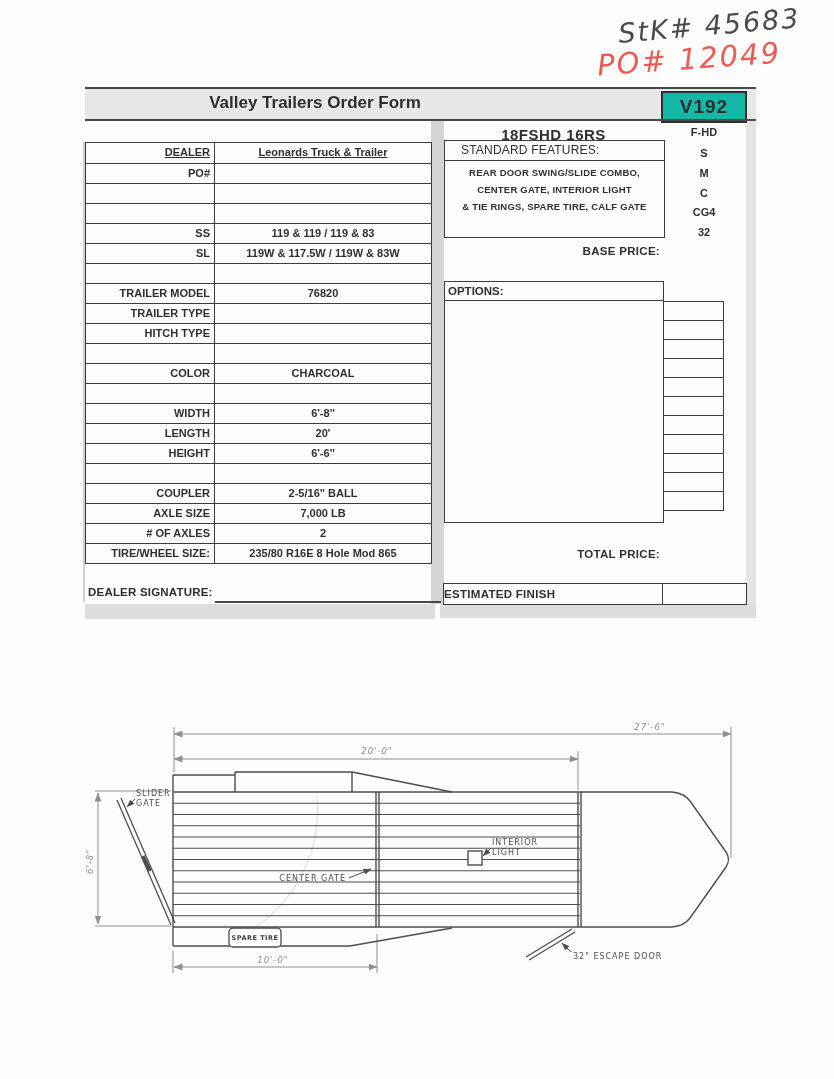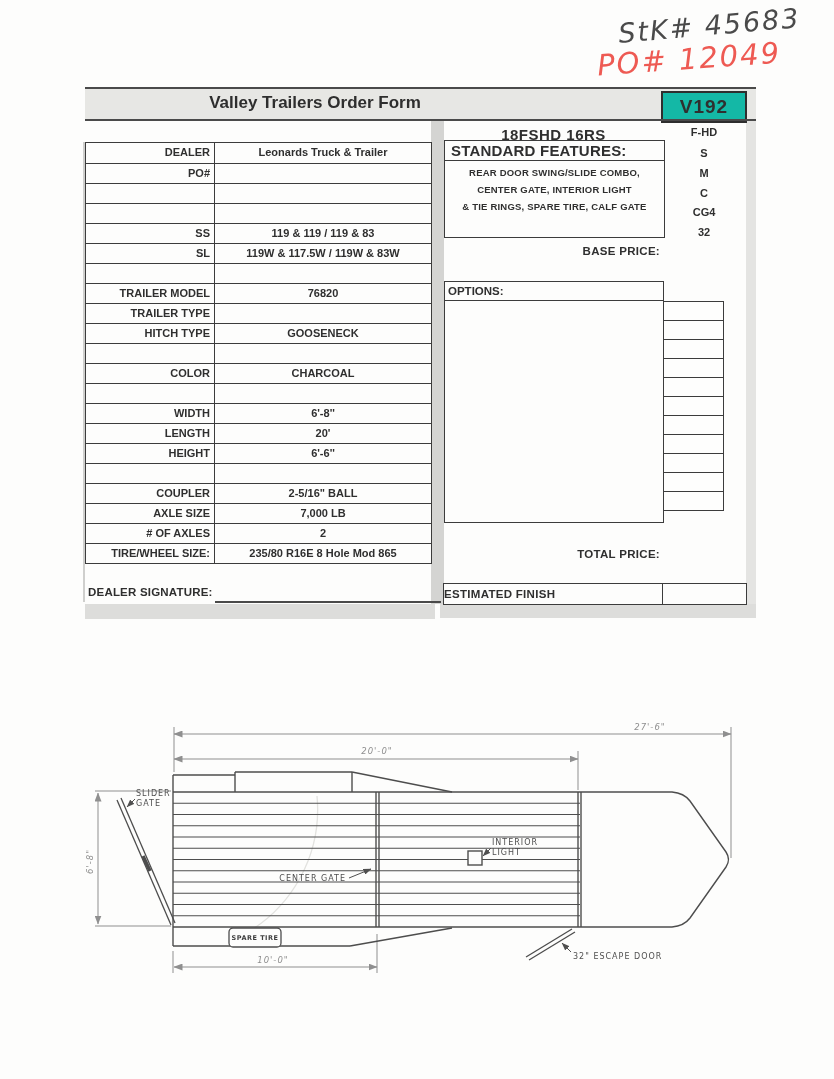--- a/index.html
+++ b/index.html
@@ -16,33 +16,33 @@
   
   .titleband{position:absolute;left:85px;top:89px;width:671px;height:31px;background:#e7e7e4;}
   .title{position:absolute;left:85px;top:93px;width:460px;text-align:center;
          font-size:17px;font-weight:bold;color:#2e2e2e;}
   .rule{position:absolute;background:#4a4a4a;}
   .vbox{position:absolute;left:661px;top:91px;width:82px;height:28px;border:2.5px solid #2e2e2e;
         background:#14b8a6;text-align:center;font-size:19px;font-weight:bold;line-height:28px;letter-spacing:1px;}
   
   .spec{position:absolute;left:85px;top:142px;width:345px;border:1.5px solid #3c3c3c;background:transparent;}
   .spec .row{display:flex;height:20px;border-top:1px solid #3c3c3c;box-sizing:border-box;}
-  .spec .row:first-child{border-top:none;}
+  .spec .row:first-child{border-top:none;text-decoration:underline;}
   .spec .lab{width:129px;border-right:1.5px solid #3c3c3c;box-sizing:border-box;
              text-align:right;padding-right:4px;font-weight:bold;font-size:11px;line-height:19px;white-space:nowrap;}
   .spec .val{flex:1;text-align:center;font-weight:bold;font-size:11px;line-height:19px;white-space:nowrap;}
   .sig{position:absolute;left:88px;top:586px;font-size:11.5px;font-weight:bold;letter-spacing:.2px;}
   .sigline{position:absolute;left:215px;top:601px;width:226px;height:1.5px;background:#4a4a4a;}
   
   .rp-codesrow{position:absolute;left:444px;top:126px;width:219px;text-align:center;
                font-size:15px;font-weight:bold;letter-spacing:.5px;}
   .code{position:absolute;left:663px;width:82px;text-align:center;font-size:11px;font-weight:bold;}
   .feat{position:absolute;left:444px;top:140px;width:219px;height:96px;border:1.5px solid #3c3c3c;background:transparent;}
-  .feat .hd{height:19px;border-bottom:1.5px solid #3c3c3c;font-size:15px;font-weight:bold;
-            line-height:19px;padding-left:6px;letter-spacing:.2px;}
+  .feat .hd{height:19px;border-bottom:1.5px solid #3c3c3c;font-size:12px;font-weight:normal;
+            line-height:19px;padding-left:16px;letter-spacing:.2px;}
   .feat .ln{text-align:center;font-size:9.5px;font-weight:bold;margin-top:6px;letter-spacing:.2px;white-space:nowrap;}
   .pricelbl{position:absolute;width:170px;text-align:right;font-size:11.5px;font-weight:bold;letter-spacing:.3px;}
   .opts{position:absolute;left:444px;top:281px;width:218px;height:240px;border:1.5px solid #3c3c3c;box-sizing:content-box;}
   .opts .hd{height:18px;border-bottom:1.5px solid #3c3c3c;font-size:11.5px;font-weight:bold;
             line-height:18px;padding-left:3px;}
   .pcells{position:absolute;left:663px;top:301px;width:61px;}
   .pcells .cell{height:20px;border:1px solid #3c3c3c;margin-top:-1px;box-sizing:border-box;background:#fefefd;}
   .pcells .cell:first-child{margin-top:0;}
   .estbox{position:absolute;left:443px;top:583px;width:302px;height:20px;border:1.5px solid #3c3c3c;display:flex;}
   .estbox .lab{width:219px;border-right:1.5px solid #3c3c3c;box-sizing:border-box;text-align:left;
@@ -105,21 +105,20 @@
       </div>
       <div class="row">
         <div class="lab">TRAILER MODEL</div>
         <div class="val">76820</div>
       </div>
       <div class="row">
         <div class="lab">TRAILER TYPE</div>
       </div>
       <div class="row">
         <div class="lab">HITCH TYPE</div>
-        <div class="val">GOOSENECK</div>
       </div>
       <div class="row">
         <div class="lab"></div>
         <div class="val"></div>
       </div>
       <div class="row">
         <div class="lab">COLOR</div>
         <div class="val">CHARCOAL</div>
       </div>
       <div class="row">

